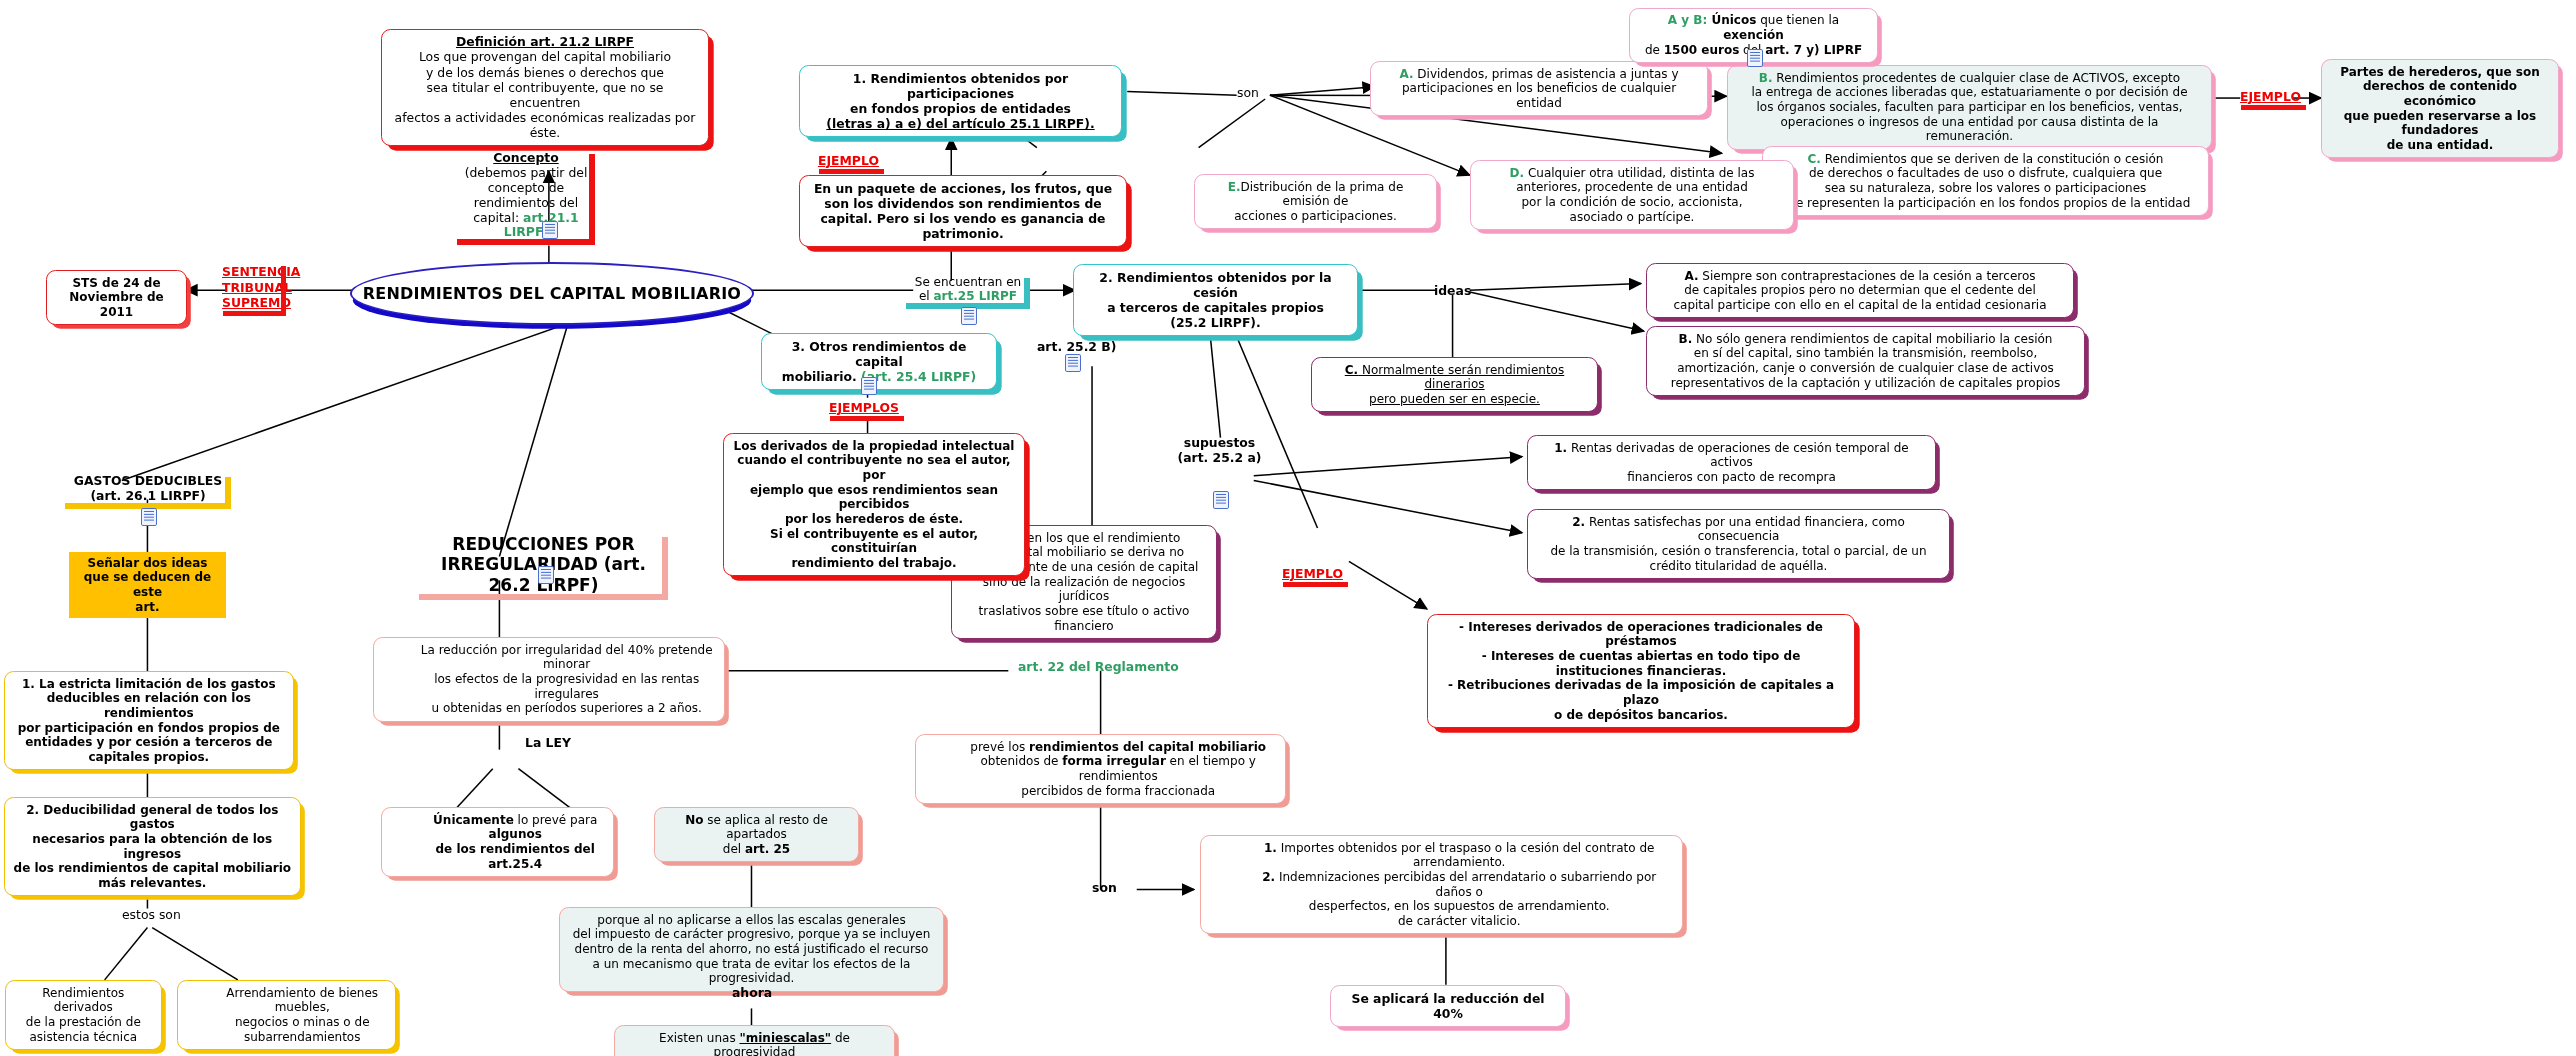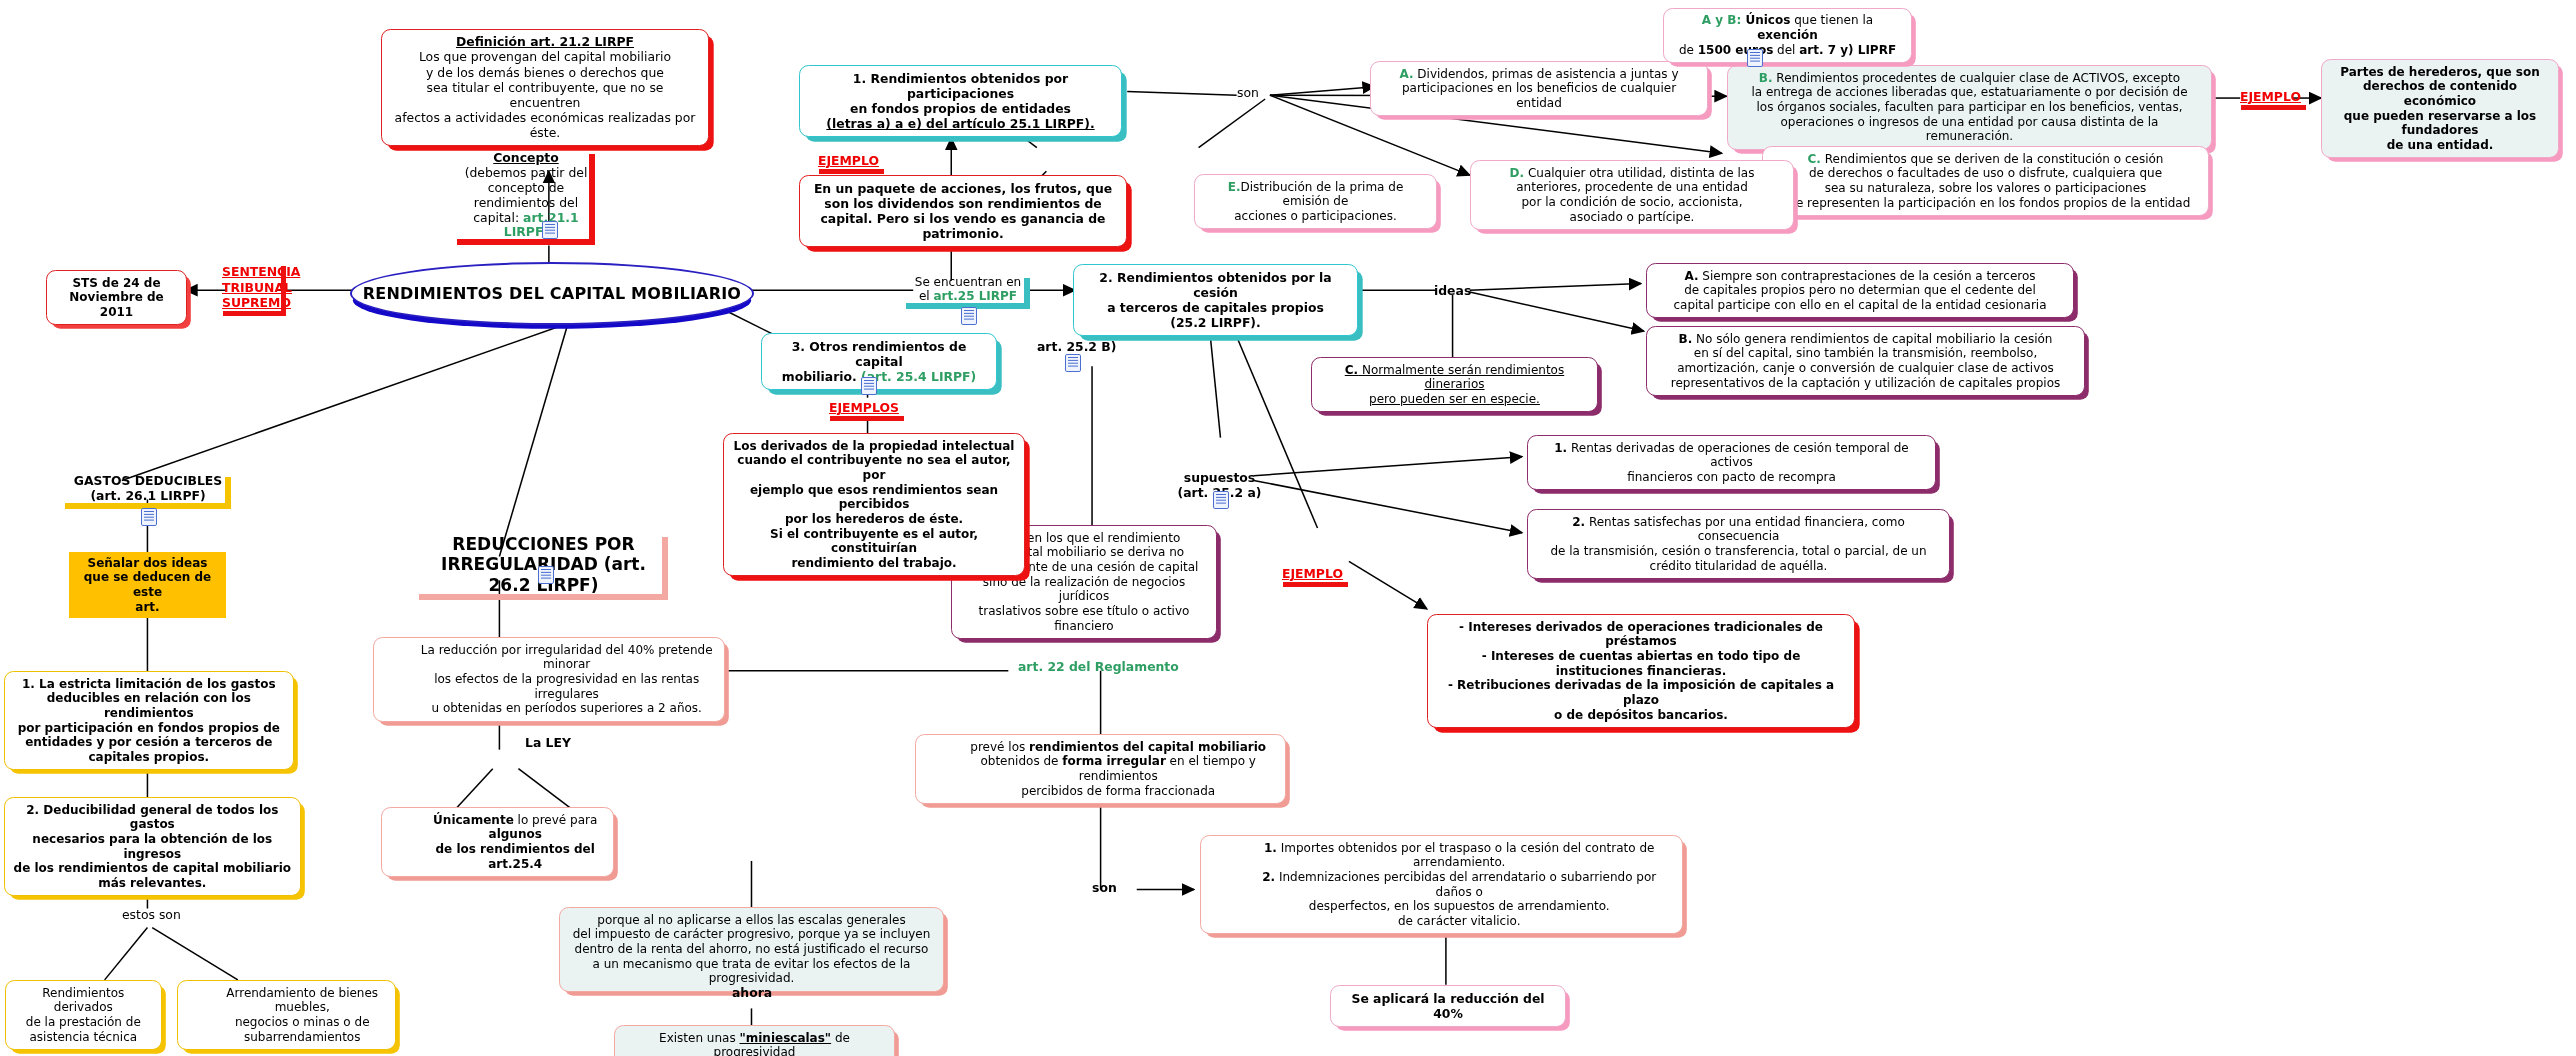--- a/index.html
+++ b/index.html
@@ -242,21 +242,21 @@
     <span class="t">anteriores, procedente de una entidad</span>
     <span class="t">por la condición de socio, accionista,</span>
     <span class="t">asociado o partícipe.</span>
   </div>
 
   <div class="node box pink" style="left:1194px;top:174px;width:243px;font-size:12px;">
     <span class="t"><span class="green bold">E.</span><span>Distribución de la prima de emisión de</span></span>
     <span class="t">acciones o participaciones.</span>
   </div>
 
-  <div class="node box pink" style="left:1629px;top:7.6px;width:249px;font-size:12px;margin-left:34px;">
+  <div class="node box pink" style="left:1629px;top:7.6px;width:249px;font-size:12px;">
     <span class="t"><span class="green bold">A y B:</span><span class="bold"> Únicos</span><span> que tienen la </span><span class="bold">exención</span></span>
     <span class="t"><span>de </span><span class="bold">1500 euros</span><span> del </span><span class="bold">art. 7 y) LIPRF</span></span>
   </div>
   <div class="note" style="left:1747px;top:49px;"></div>
 
   <div class="ejemplo" style="left:2240px;top:89px;">
     <span>EJEMPLO</span><span class="sh"></span>
   </div>
 
   <div class="node box pink-fill" style="left:2321px;top:59px;width:238px;font-size:12px;font-weight:bold;">
@@ -302,21 +302,21 @@
   <div class="node box purple" style="left:1311px;top:357px;width:287px;font-size:12px;text-decoration:underline;">
     <span class="t"><span class="bold">C.</span><span> Normalmente serán rendimientos dinerarios</span></span>
     <span class="t">pero pueden ser en especie.</span>
   </div>
 
   <div class="label b" style="left:1037px;top:339px;">
     <span>art. 25.2 B)</span>
   </div>
   <div class="note" style="left:1065px;top:354px;"></div>
 
-  <div class="label b" style="left:1165px;top:471px;text-align:center;width:109px;line-height:1.2;">
+  <div class="label b" style="left:1165px;top:436px;text-align:center;width:109px;line-height:1.2;">
     <span style="display:block">supuestos</span>
     <span style="display:block">(art. 25.2 a)</span>
   </div>
   <div class="note" style="left:1213px;top:491px;"></div>
 
   <div class="node box purple" style="left:1527px;top:435px;width:409px;font-size:12px;">
     <span class="t"><span class="bold">1.</span><span> Rentas derivadas de operaciones de cesión temporal de activos</span></span>
     <span class="t">financieros con pacto de recompra</span>
   </div>
 
@@ -433,20 +433,24 @@
 
   <div class="label b" style="left:525px;top:735px;">
     <span>La LEY</span>
   </div>
 
   <div class="node box salmon" style="left:381px;top:807px;width:233px;font-size:12px;">
     <span class="t"><span class="bold">Únicamente</span><span> lo prevé para </span><span class="bold">algunos</span></span>
     <span class="t bold">de los rendimientos del art.25.4</span>
   </div>
 
+  <div class="node box salmon-fill" style="left:654px;top:807px;width:205px;font-size:12px;">
+    <span class="t"><span class="bold">No</span><span> se aplica al resto de apartados</span></span>
+    <span class="t"><span>del </span><span class="bold">art. 25</span></span>
+  </div>
 
   <div class="node box salmon-fill" style="left:559px;top:907px;width:385px;font-size:12px;">
     <span class="t">porque al no aplicarse a ellos las escalas generales</span>
     <span class="t">del impuesto de carácter progresivo, porque ya se incluyen</span>
     <span class="t">dentro de la renta del ahorro, no está justificado el recurso</span>
     <span class="t">a un mecanismo que trata de evitar los efectos de la progresividad.</span>
   </div>
 
   <div class="label b" style="left:732px;top:985px;">
     <span>ahora</span>

